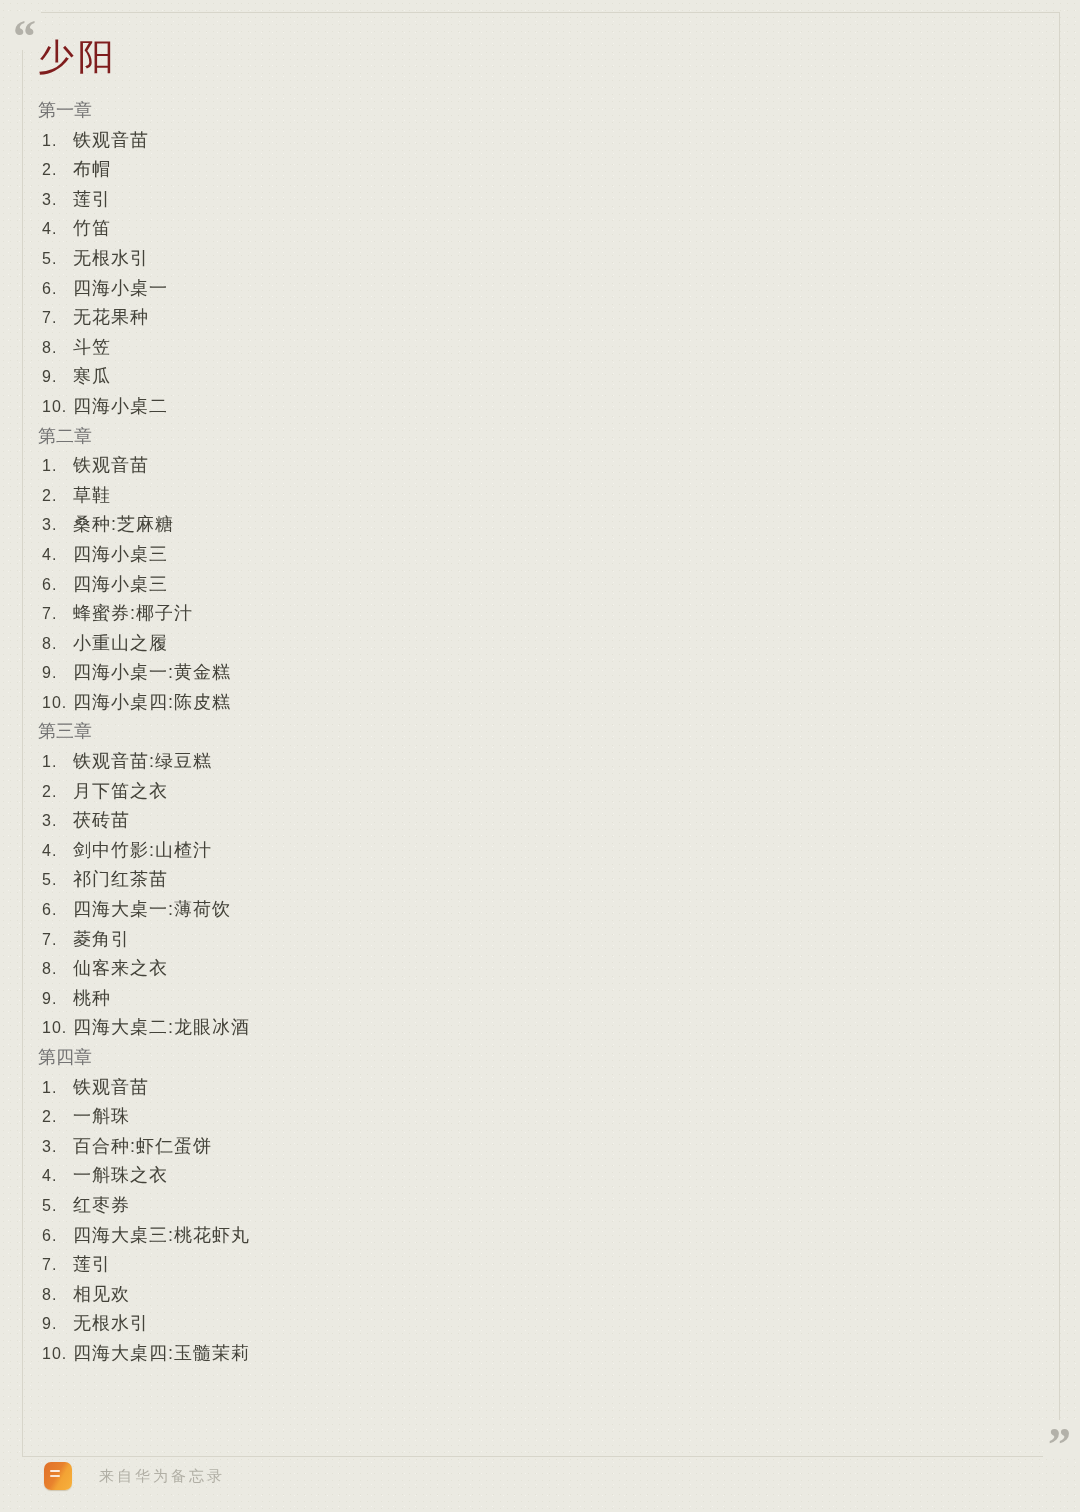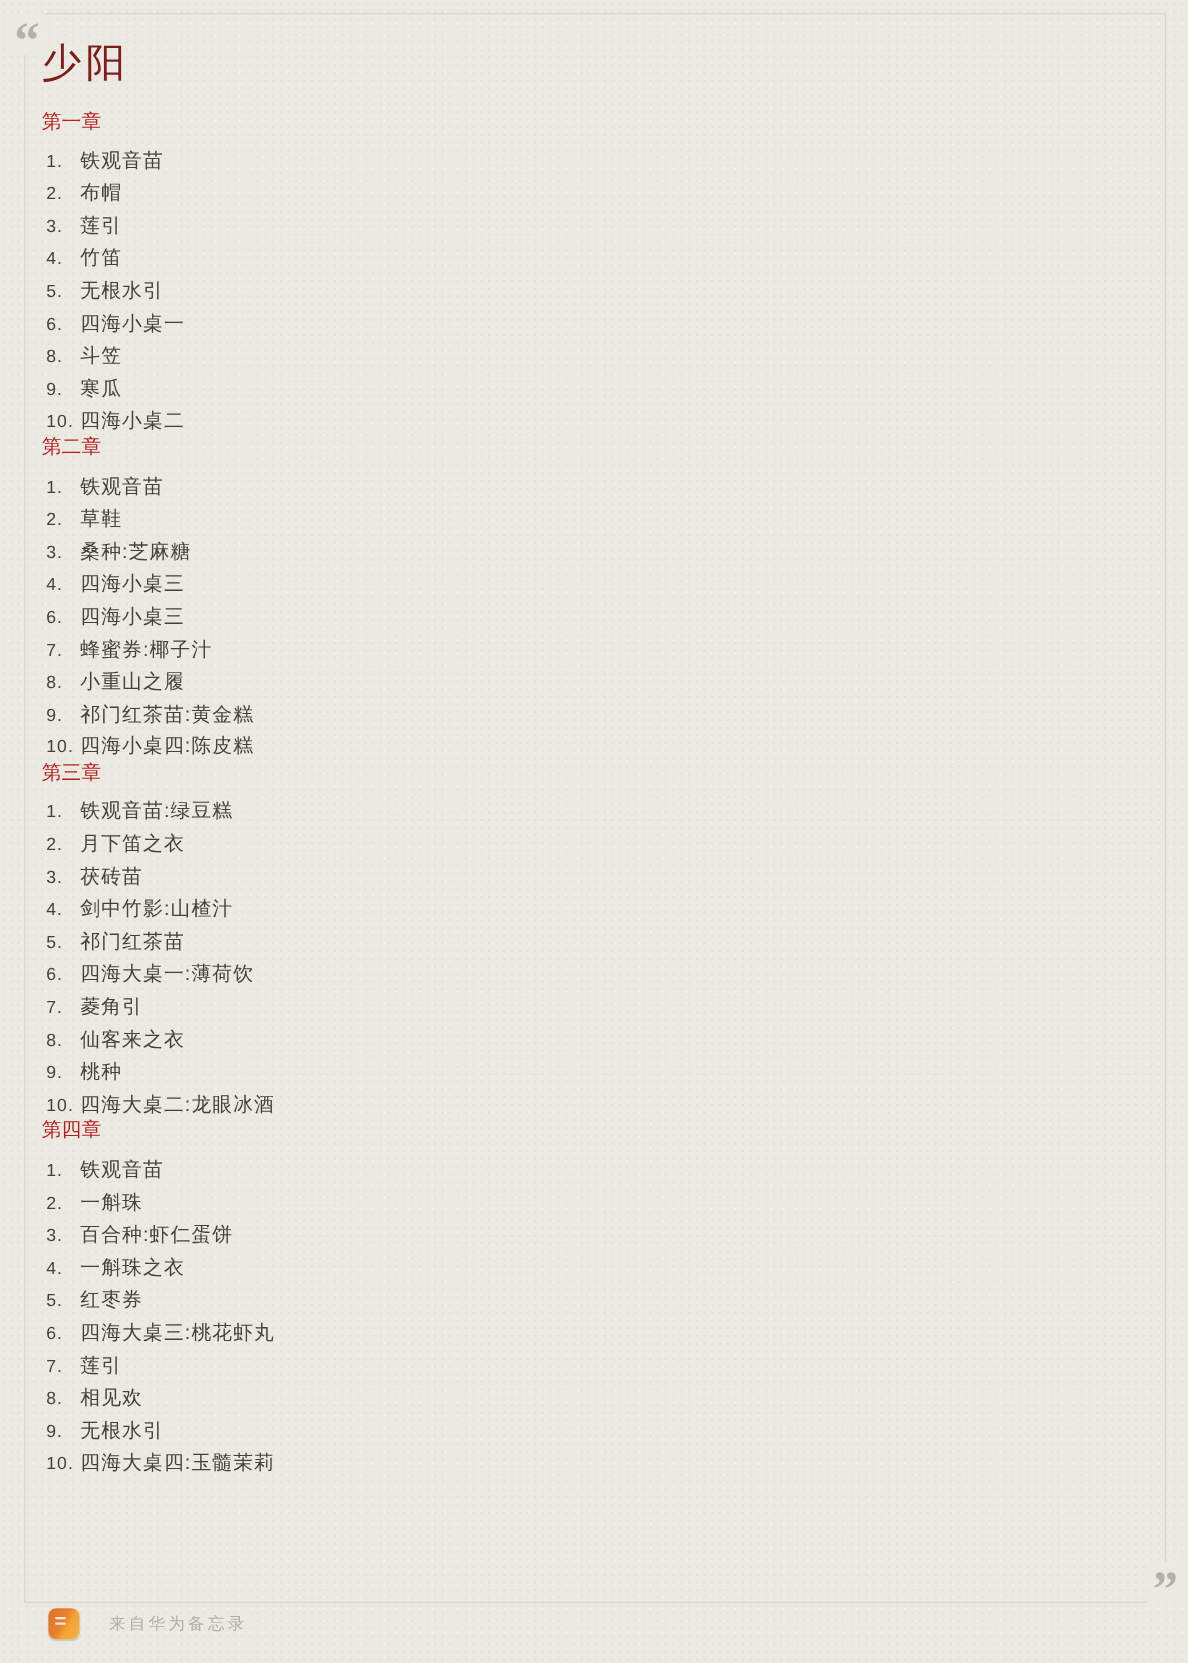--- a/index.html
+++ b/index.html
@@ -46,29 +46,29 @@
     font-size: 36px;
     font-weight: 500;
     letter-spacing: 4px;
     color: #7f1d1d;
     margin: 0 0 18px 0;
     line-height: 42px;
   }
   .chapter-heading {
     font-size: 18px;
     font-weight: 400;
-    color: #b91c1c;
+    color: #737373;
     margin: 0;
     height: 29.6px;
     line-height: 29.6px;
   }
   .chapter-list { margin: 0; padding: 0; list-style: none; }
   .chapter-list li {
     height: 29.6px;
-    line-height: 40px;
+    line-height: 29px;
     font-size: 18px;
     color: #434239;
     padding-left: 4px;
     white-space: nowrap;
   }
   .item-num {
     display: inline-block;
     min-width: 31px;
     font-size: 16px;
     color: #434239;
@@ -123,20 +123,21 @@
   <li><span class="item-num">2.</span><span class="item-text">布帽</span></li>
 
   <li><span class="item-num">3.</span><span class="item-text">莲引</span></li>
 
   <li><span class="item-num">4.</span><span class="item-text">竹笛</span></li>
 
   <li><span class="item-num">5.</span><span class="item-text">无根水引</span></li>
 
   <li><span class="item-num">6.</span><span class="item-text">四海小桌一</span></li>
 
+  <li><span class="item-num">7.</span><span class="item-text">无花果种</span></li>
 
   <li><span class="item-num">8.</span><span class="item-text">斗笠</span></li>
 
   <li><span class="item-num">9.</span><span class="item-text">寒瓜</span></li>
 
   <li><span class="item-num">10.</span><span class="item-text">四海小桌二</span></li>
 </ol>
   </div>
 
   <div class="chapter">
@@ -150,21 +151,21 @@
 
   <li><span class="item-num">4.</span><span class="item-text">四海小桌三</span></li>
 
 
   <li><span class="item-num">6.</span><span class="item-text">四海小桌三</span></li>
 
   <li><span class="item-num">7.</span><span class="item-text">蜂蜜券:椰子汁</span></li>
 
   <li><span class="item-num">8.</span><span class="item-text">小重山之履</span></li>
 
-  <li><span class="item-num">9.</span><span class="item-text">祁门红茶苗:黄金糕</span></li>
+  <li><span class="item-num">9.</span><span class="item-text">四海小桌一:黄金糕</span></li>
 
   <li><span class="item-num">10.</span><span class="item-text">四海小桌四:陈皮糕</span></li>
 </ol>
   </div>
 
   <div class="chapter">
     <p class="chapter-heading">第三章</p>
     <ol class="chapter-list">
   <li><span class="item-num">1.</span><span class="item-text">铁观音苗:绿豆糕</span></li>
 

